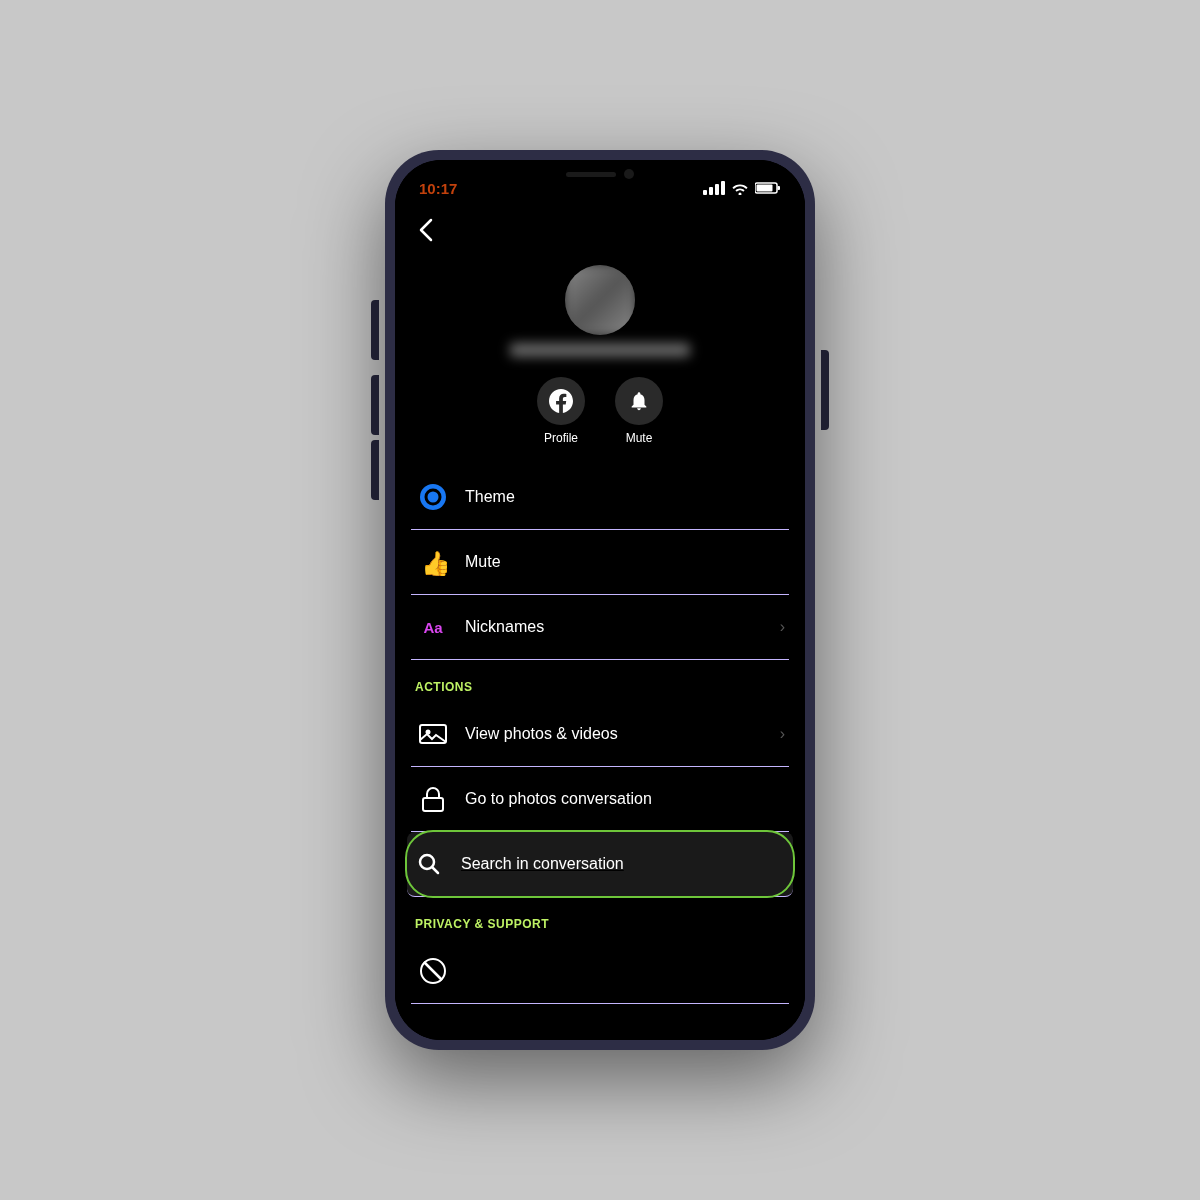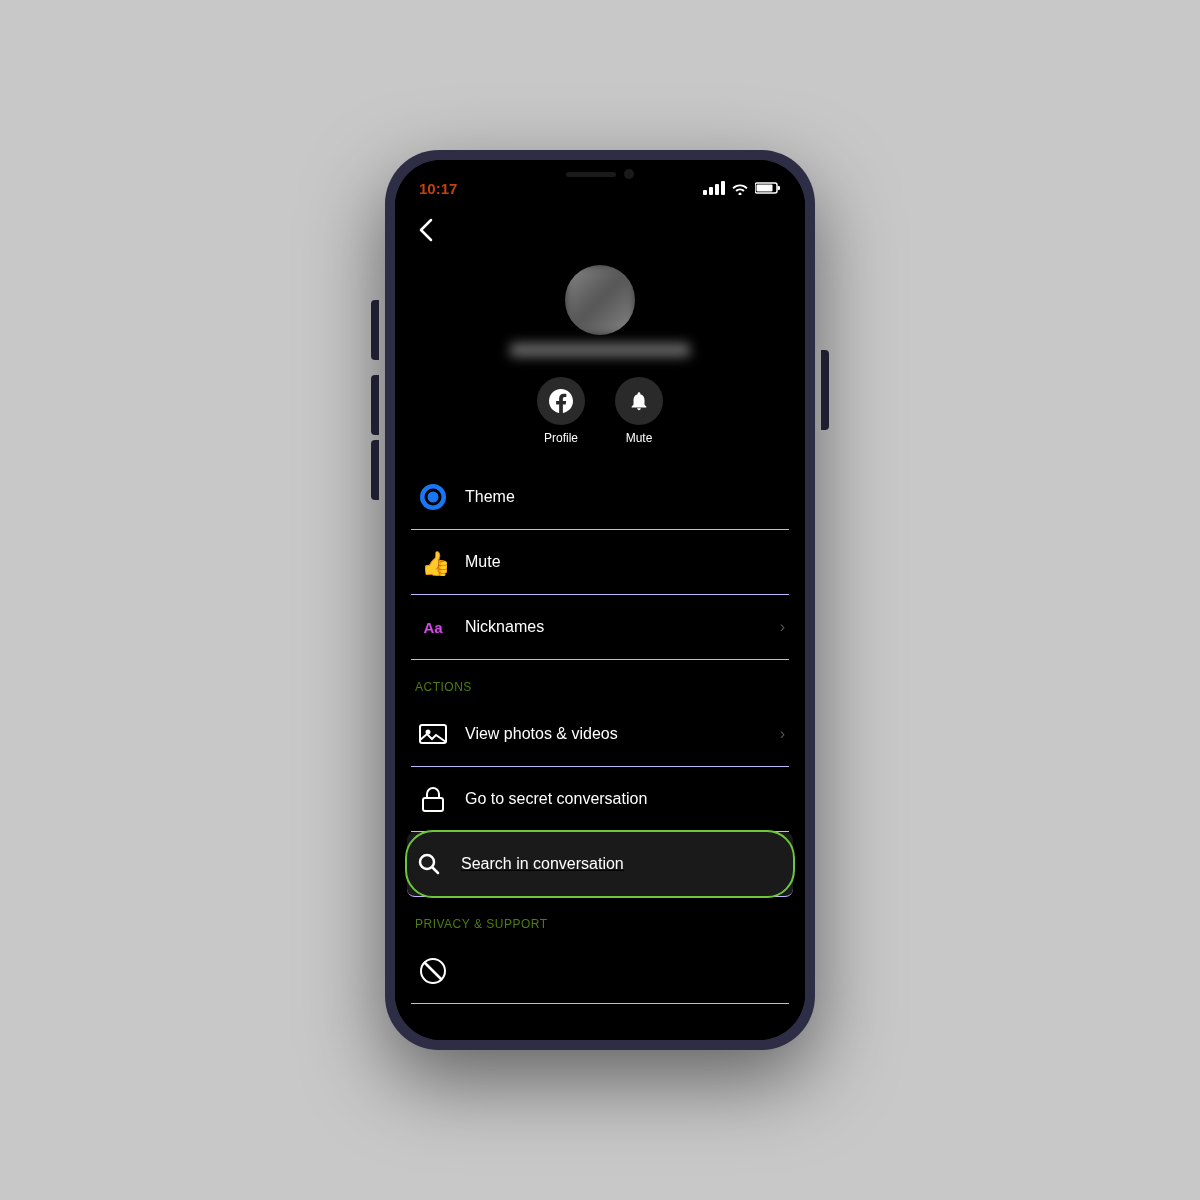--- a/index.html
+++ b/index.html
@@ -268,23 +268,23 @@
       font-size: 16px;
       flex: 1;
     }
 
     .menu-chevron {
       color: #555;
       font-size: 16px;
     }
 
     .section-header {
-      color: #4d7c0f;
+      color: #bef264;
       font-size: 12px;
-      font-weight: 400;
+      font-weight: 700;
       letter-spacing: 0.5px;
       padding: 20px 4px 8px;
     }
 
     .name-redacted {
       display: inline-block;
       width: 70px;
       height: 12px;
       background: #666;
       border-radius: 3px;
@@ -410,21 +410,21 @@
             <span class="menu-chevron">›</span>
           </div>
 
           <div class="menu-item">
             <div class="menu-icon">
               <svg width="22" height="26" viewBox="0 0 22 26" fill="none" stroke="white" stroke-width="2">
                 <rect x="1" y="12" width="20" height="13" rx="2"></rect>
                 <path d="M5 12V8a6 6 0 0112 0v4"></path>
               </svg>
             </div>
-            <span class="menu-text">Go to secret conversation</span>
+            <span class="menu-text">Go to photos conversation</span>
           </div>
 
           <div class="menu-item highlighted">
             <div class="menu-icon">
               <svg width="24" height="24" viewBox="0 0 24 24" fill="none" stroke="white" stroke-width="2.5">
                 <circle cx="10" cy="10" r="7"></circle>
                 <path d="M15 15l6 6" stroke-linecap="round"></path>
               </svg>
             </div>
             <span class="menu-text">Search in conversation</span>

